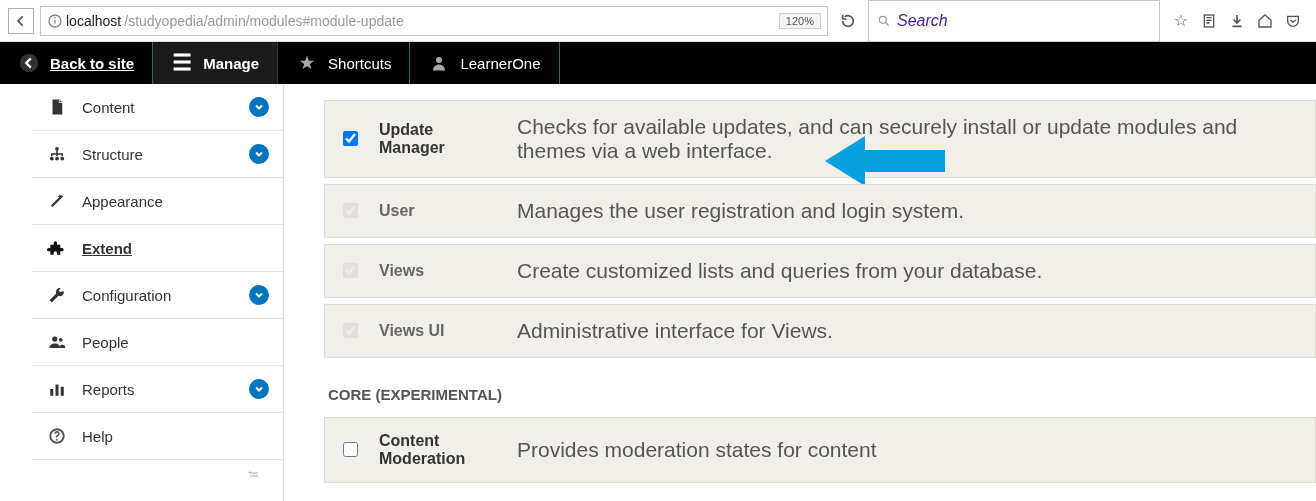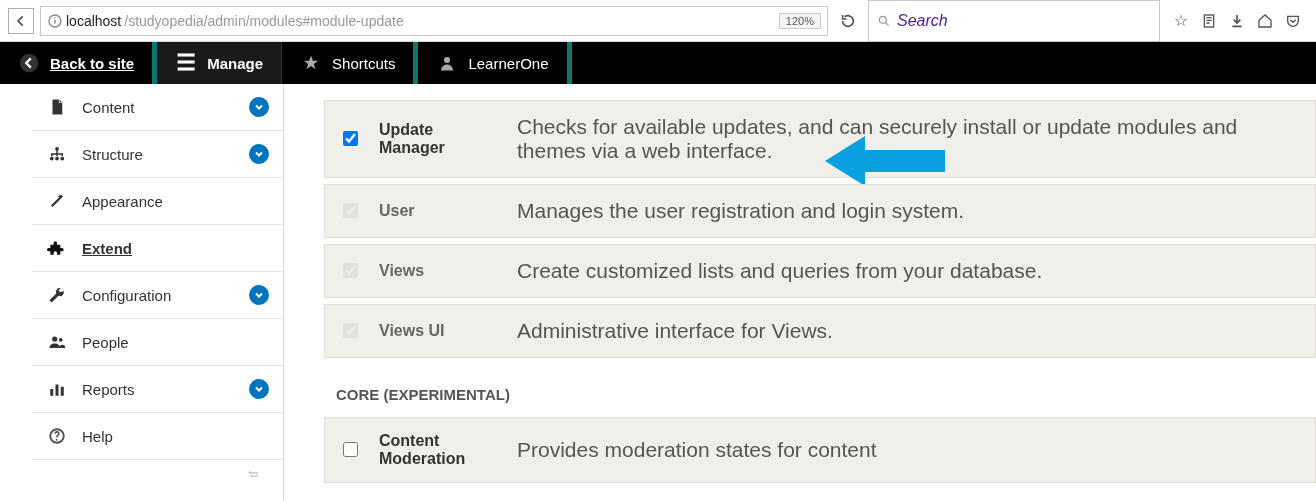--- a/index.html
+++ b/index.html
@@ -64,21 +64,21 @@
     background: #000;
     display: flex;
     align-items: stretch;
     color: #fff;
   }
   .toolbar-item {
     display:flex; align-items:center; gap:10px;
     padding: 0 18px;
     font-size: 15px;
     cursor: pointer;
-    border-right: 5px solid #0f766e;
+    border-right: 1px solid #0f766e;
   }
   .toolbar-item.back { font-weight:700; text-decoration: underline; }
   .toolbar-item.manage { background:#1a1a1a; font-weight:700; border-right:1px solid #333;}
   .toolbar-item .ticon { width:22px; display:flex; justify-content:center; }
   .toolbar-item.back .ticon svg { width:22px; height:22px; }
   .toolbar-item.manage .ticon { font-size:22px; }
 
   
   .layout { display:flex; height: calc(501px - 42px - 42px); }
   .sidebar {
@@ -123,21 +123,21 @@
   }
   .module-row .cbwrap { width:18px; padding-top:2px; }
   .module-row input[type=checkbox] { width:15px; height:15px; }
   .module-row .mname { width:120px; font-weight:700; color:#333; font-size:16px; }
   .module-row .mdesc { flex:1; color:#555; font-size:21px; }
   .module-row.disabled .cbwrap input { opacity:.45; }
   .module-row.disabled .mname { color:#666; }
 
   .section-title {
     font-weight:700; color:#555; font-size:15px;
-    margin: 28px 0 14px 12px;
+    margin: 28px 0 14px 4px;
   }
 
   .arrow-annot {
     position:absolute; left:500px; top:35px;
     pointer-events:none;
   }
 </style>
 </head>
 <body>
 

